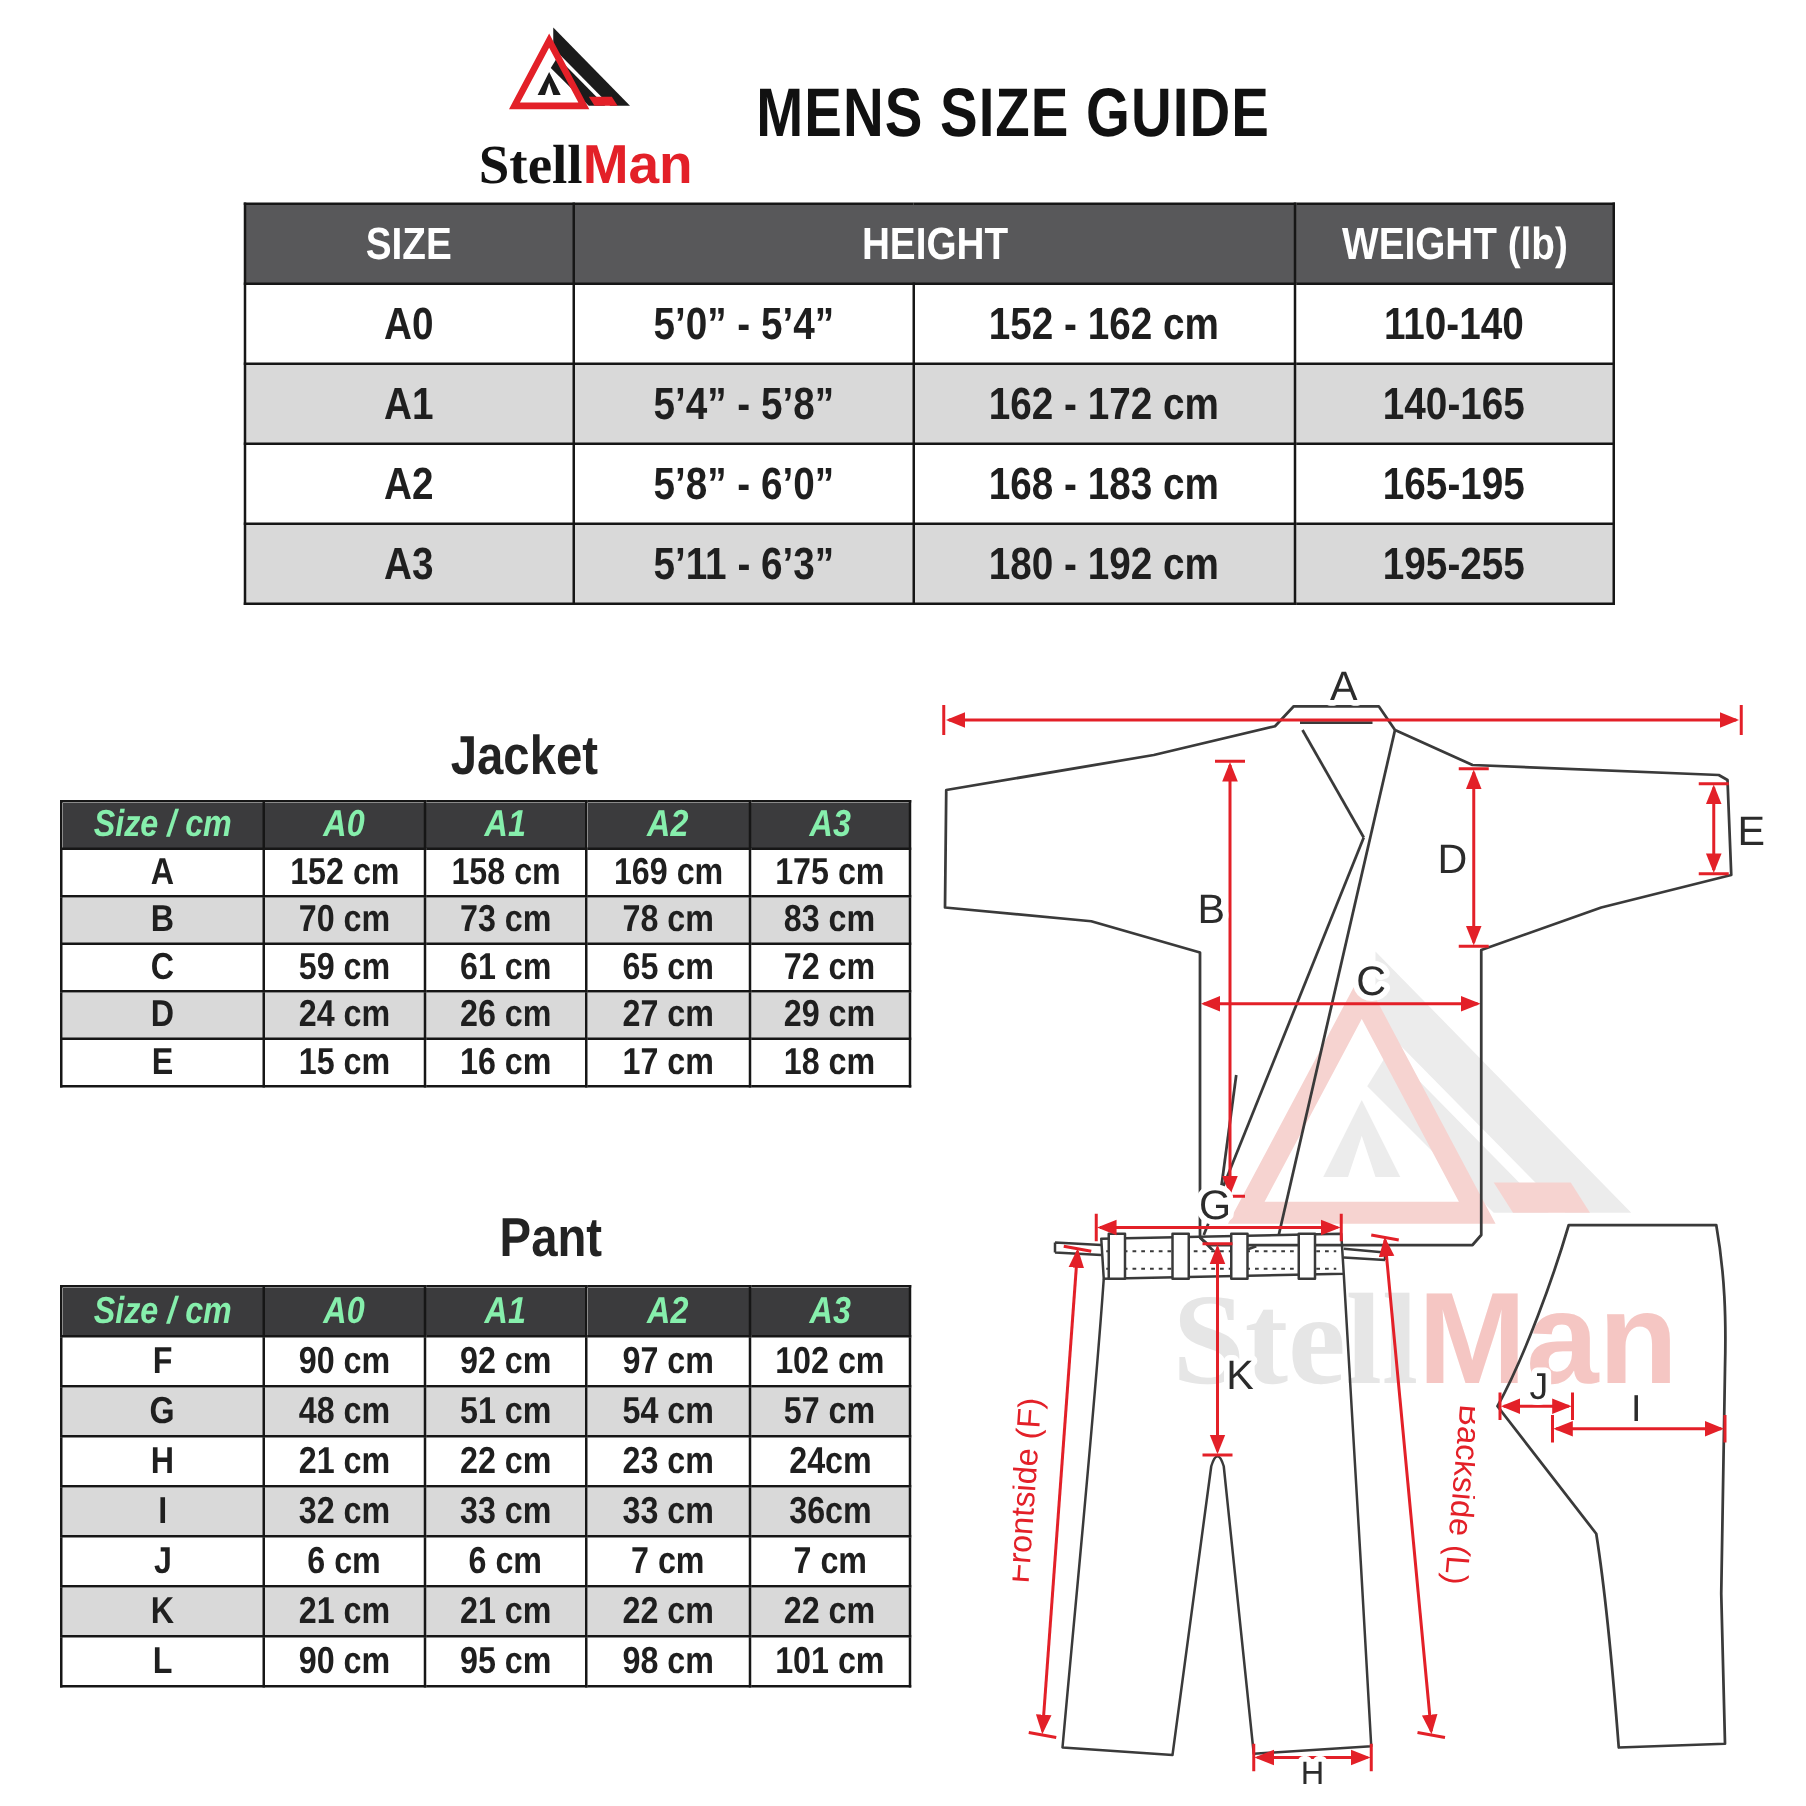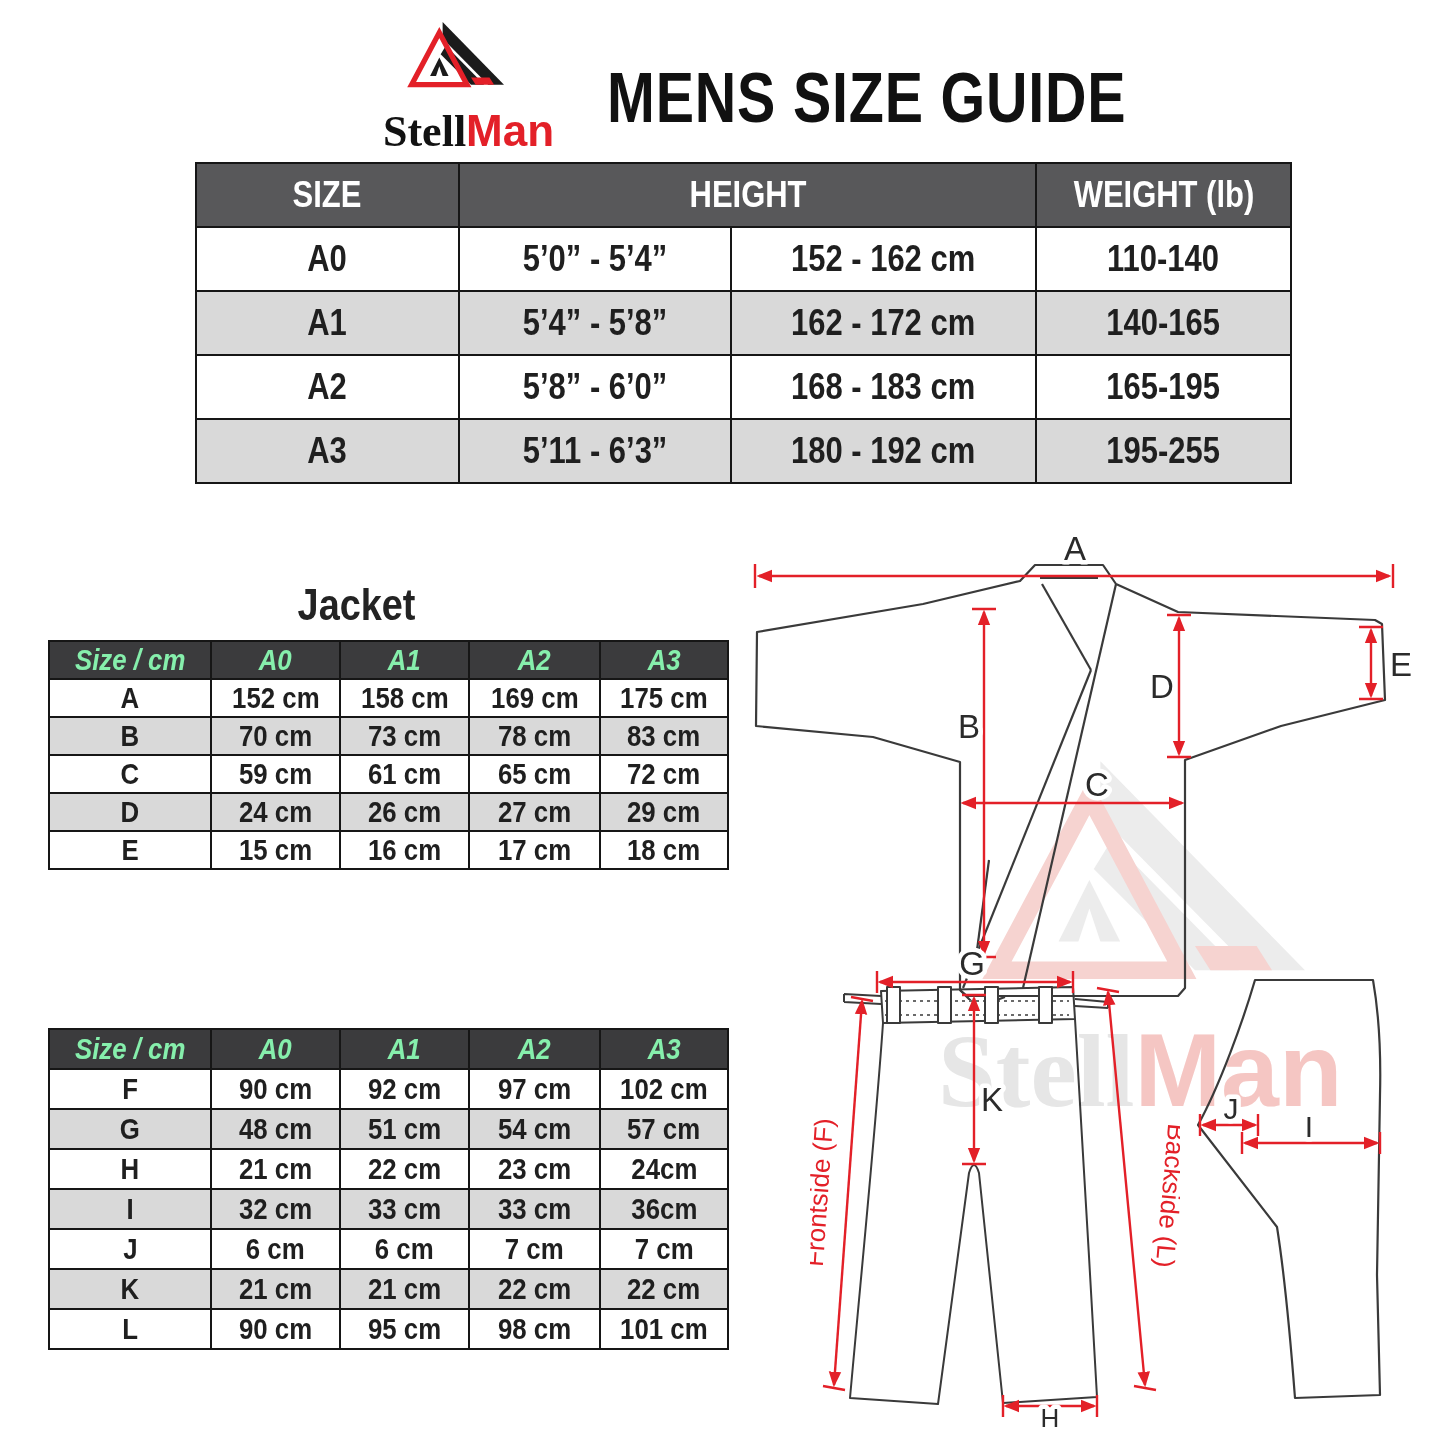--- a/index.html
+++ b/index.html
@@ -1,21 +1,21 @@
 <!DOCTYPE html>
 <html><head>
 <meta charset="utf-8">
 <style>
   html,body{margin:0;padding:0;background:#fff;}
   #page{position:relative;width:1445px;height:1445px;background:#ffffff;overflow:hidden;
         font-family:"Liberation Sans",sans-serif;color:#1f1f1f;}
   .abs{position:absolute;}
   .cx{display:inline-block;transform:scaleX(.86);transform-origin:50% 50%;white-space:nowrap;}
-  .title{font-weight:bold;font-size:70px;letter-spacing:1px;color:#111;text-align:center;}
-  .sect-title{font-weight:bold;font-size:44px;color:#232323;text-align:left;}
+  .title{font-weight:bold;font-size:55px;letter-spacing:1px;color:#111;text-align:center;}
+  .sect-title{font-weight:bold;font-size:44px;color:#232323;text-align:right;}
   table.t{border-collapse:collapse;table-layout:fixed;position:absolute;font-weight:bold;}
   table.t td,table.t th{border:2.5px solid #161616;text-align:center;padding:0;overflow:hidden;}
   table.main{font-size:36px;}
   table.small{font-size:30px;}
   table.main tr{height:64px;}
   table.small.jacket tr{height:38px;}
   table.small.pant tr{height:40px;}
   tr.head1 th{background:#58585a;color:#ffffff;}
   tr.head2 th{background:#3b3b3d;color:#86efac;font-style:italic;}
   tr.alt td{background:#d9d9d9;}
@@ -150,20 +150,23 @@
     <tr>
       <td><span class="cx">E</span></td>
       <td><span class="cx">15 cm</span></td>
       <td><span class="cx">16 cm</span></td>
       <td><span class="cx">17 cm</span></td>
       <td><span class="cx">18 cm</span></td>
     </tr>
   </tbody>
     </table>
 
+  <div class="abs sect-title" style="left:288px;top:966px;width:200px;z-index:2">
+    <span class="cx">Pant</span>
+  </div>
   <table class="t small pant" style="left:48px;top:1028px;width:679px;z-index:2">
     <colgroup>
         <col style="width:162px">
         <col style="width:129px">
         <col style="width:129px">
         <col style="width:131px">
         <col style="width:128px">
       </colgroup>
     <tbody>
         <tr class="head2">

